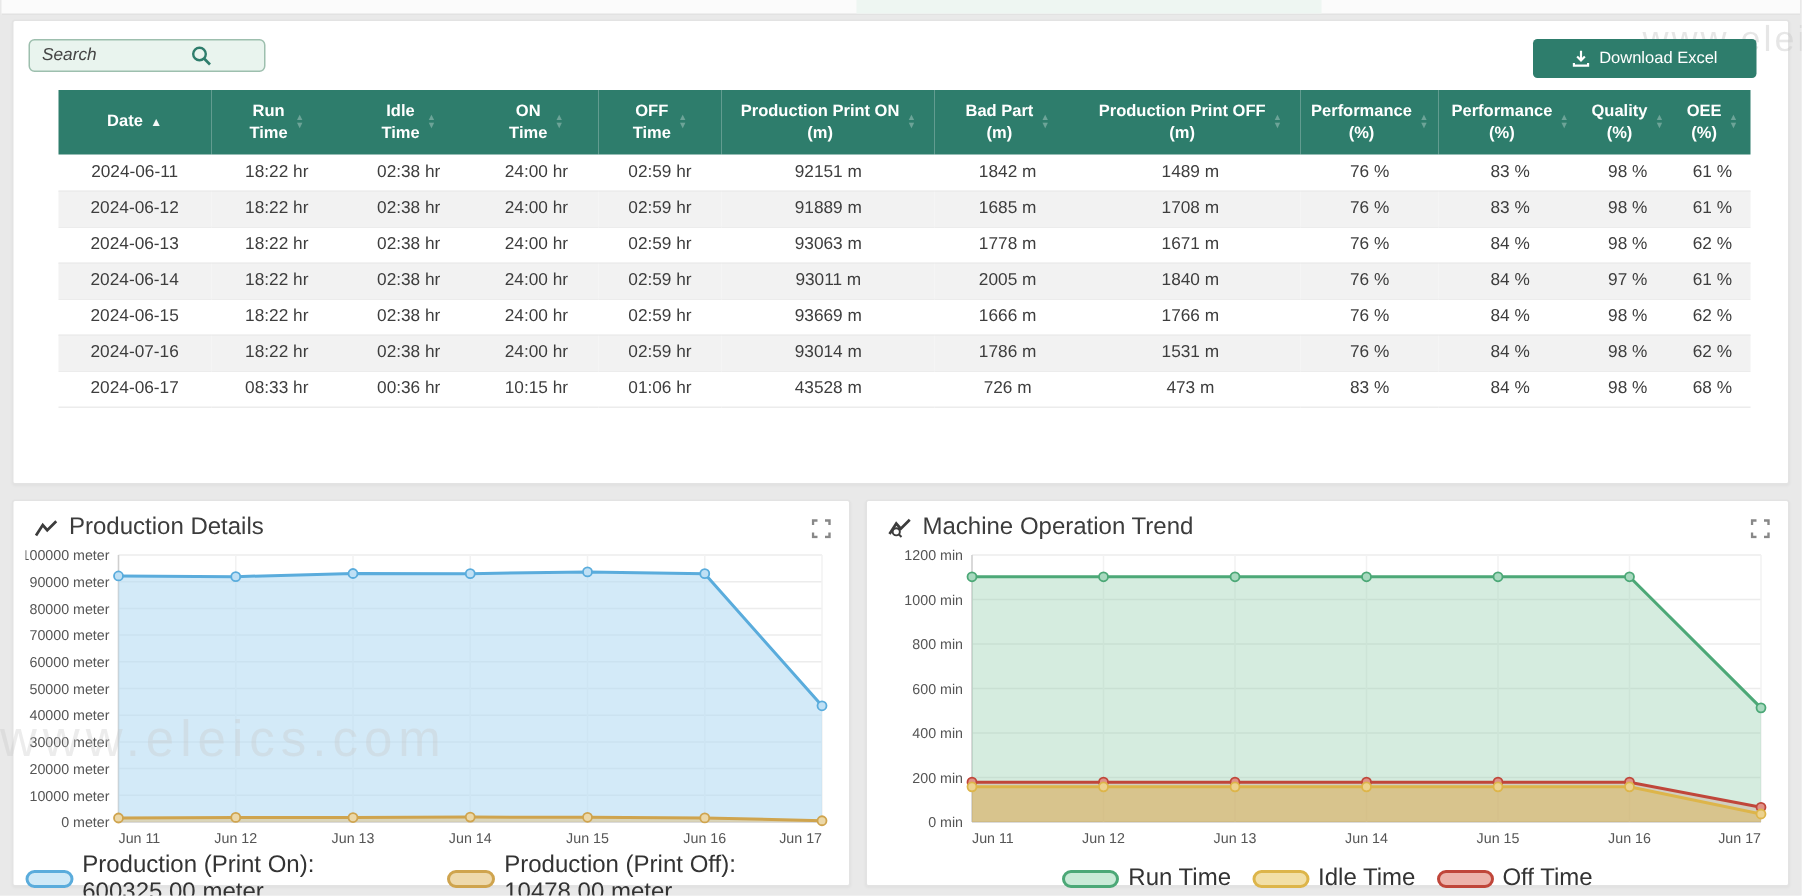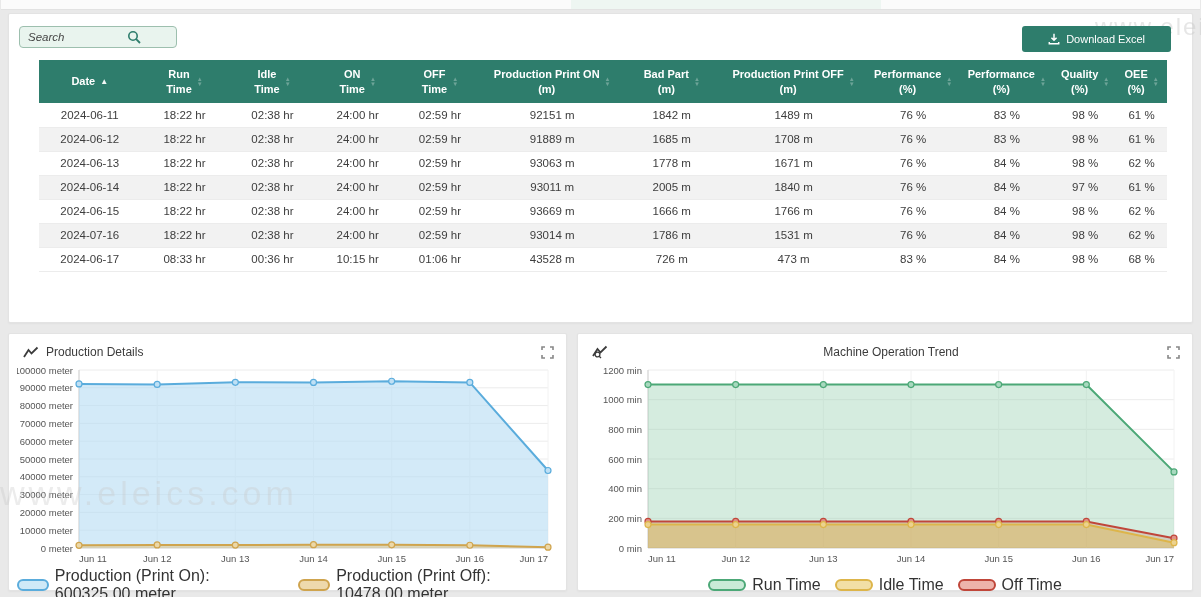--- a/index.html
+++ b/index.html
@@ -32,23 +32,23 @@
   
   .table-footer { display:flex; justify-content:center; align-items:center; gap:8px; margin-top:12px; font-size:12px; color:#555; }
   .pager { display:flex; align-items:center; gap:4px; margin-left:10px; }
   .pg-btn { min-width:26px; height:26px; display:flex; align-items:center; justify-content:center; font-size:12px; color:#aaa; border:none; background:transparent; cursor:pointer; padding:0 6px; font-family:"Liberation Sans", sans-serif; }
   .pg-current { border:1px solid #c6c6c6; border-radius:3px; background:linear-gradient(#ffffff,#ececec); color:#333; }
 
   
   .charts-row { display:flex; gap:10px; margin:10px 8px 0 8px; }
   .chart-card { height:258px; padding:6px 8px 4px 8px; }
   #chart-card-0 { width:559px; }
-  #chart-card-1 { width:616px;text-align:center; }
+  #chart-card-1 { width:616px; }
   .chart-header { display:flex; align-items:center; height:22px; padding:2px 4px 0 6px; }
-  .chart-title { font-size:12px; color:#3c3c3c; margin-left:7px; flex:1; }
+  .chart-title { font-size:16px; color:#3c3c3c; margin-left:7px; flex:1; }
   .expand-icon { width:13px; height:13px; cursor:pointer; }
   .chart-legend { display:flex; justify-content:center; align-items:center; gap:14px; height:20px; margin-top:1px; }
   .legend-item { display:flex; align-items:center; gap:6px; font-size:16px; color:#333; cursor:pointer; }
   .legend-swatch { width:38px; height:12px; border-radius:6px; border:2px solid; }
 
   .watermark { position:absolute; color:#c9c9c9; opacity:0.35; pointer-events:none; white-space:nowrap; font-family:"Liberation Sans", sans-serif; }
   #wm-left { left:0px; top:474px; font-size:34px; letter-spacing:4px; z-index:2; }
   #wm-top { left:1095px; top:13px; font-size:24px; letter-spacing:2px; z-index:2; opacity:0.45; }
 
   svg text { font-family:"Liberation Sans", sans-serif; }

